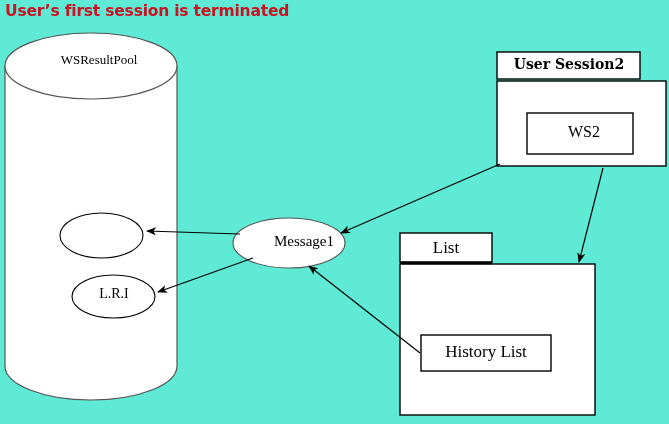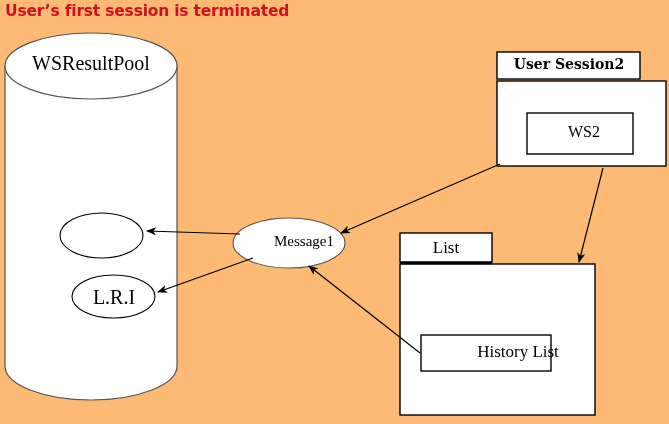--- a/index.html
+++ b/index.html
@@ -5,21 +5,21 @@
 <style>
   html, body {
     margin: 0;
     padding: 0;
     background: #ffffff;
   }
   #canvas {
     position: relative;
     width: 669px;
     height: 424px;
-    background: #fdba74;
+    background: #5eead4;
     overflow: hidden;
     font-family: "Liberation Serif", "DejaVu Serif", serif;
   }
   #diagram-svg {
     position: absolute;
     left: 0;
     top: 0;
     width: 669px;
     height: 424px;
   }
@@ -37,37 +37,37 @@
   .node-label {
     position: absolute;
     text-align: center;
     white-space: nowrap;
     color: #000000;
     font-family: "Liberation Serif", "DejaVu Serif", serif;
     pointer-events: none;
   }
   
   .cyl-label {
-    left: 12px;
+    left: 20px;
     top: 52px;
     width: 158px;
-    font-size: 20px;
+    font-size: 13px;
   }
   
   .ell-ori-label {
     left: 60px;
     top: 225px;
     width: 84px;
     font-size: 17px;
   }
   .ell-lri-label {
     left: 72px;
     top: 286px;
     width: 84px;
-    font-size: 20px;
+    font-size: 14px;
   }
   .ell-msg-label {
     left: 248px;
     top: 233px;
     width: 112px;
     font-size: 15px;
   }
   
   .pkg-session2-label {
     left: 499px;
@@ -87,21 +87,20 @@
     left: 529px;
     top: 123px;
     width: 110px;
     font-size: 16px;
   }
   .box-history-label {
     left: 423px;
     top: 342px;
     width: 126px;
     font-size: 17px;
-    margin-left: 32px;
   }
 </style>
 </head>
 <body>
 
 <div id="canvas">
 
   <div class="title-text">User’s first session is terminated</div>
 
   <svg id="diagram-svg" viewBox="0 0 669 424" xmlns="http://www.w3.org/2000/svg">

